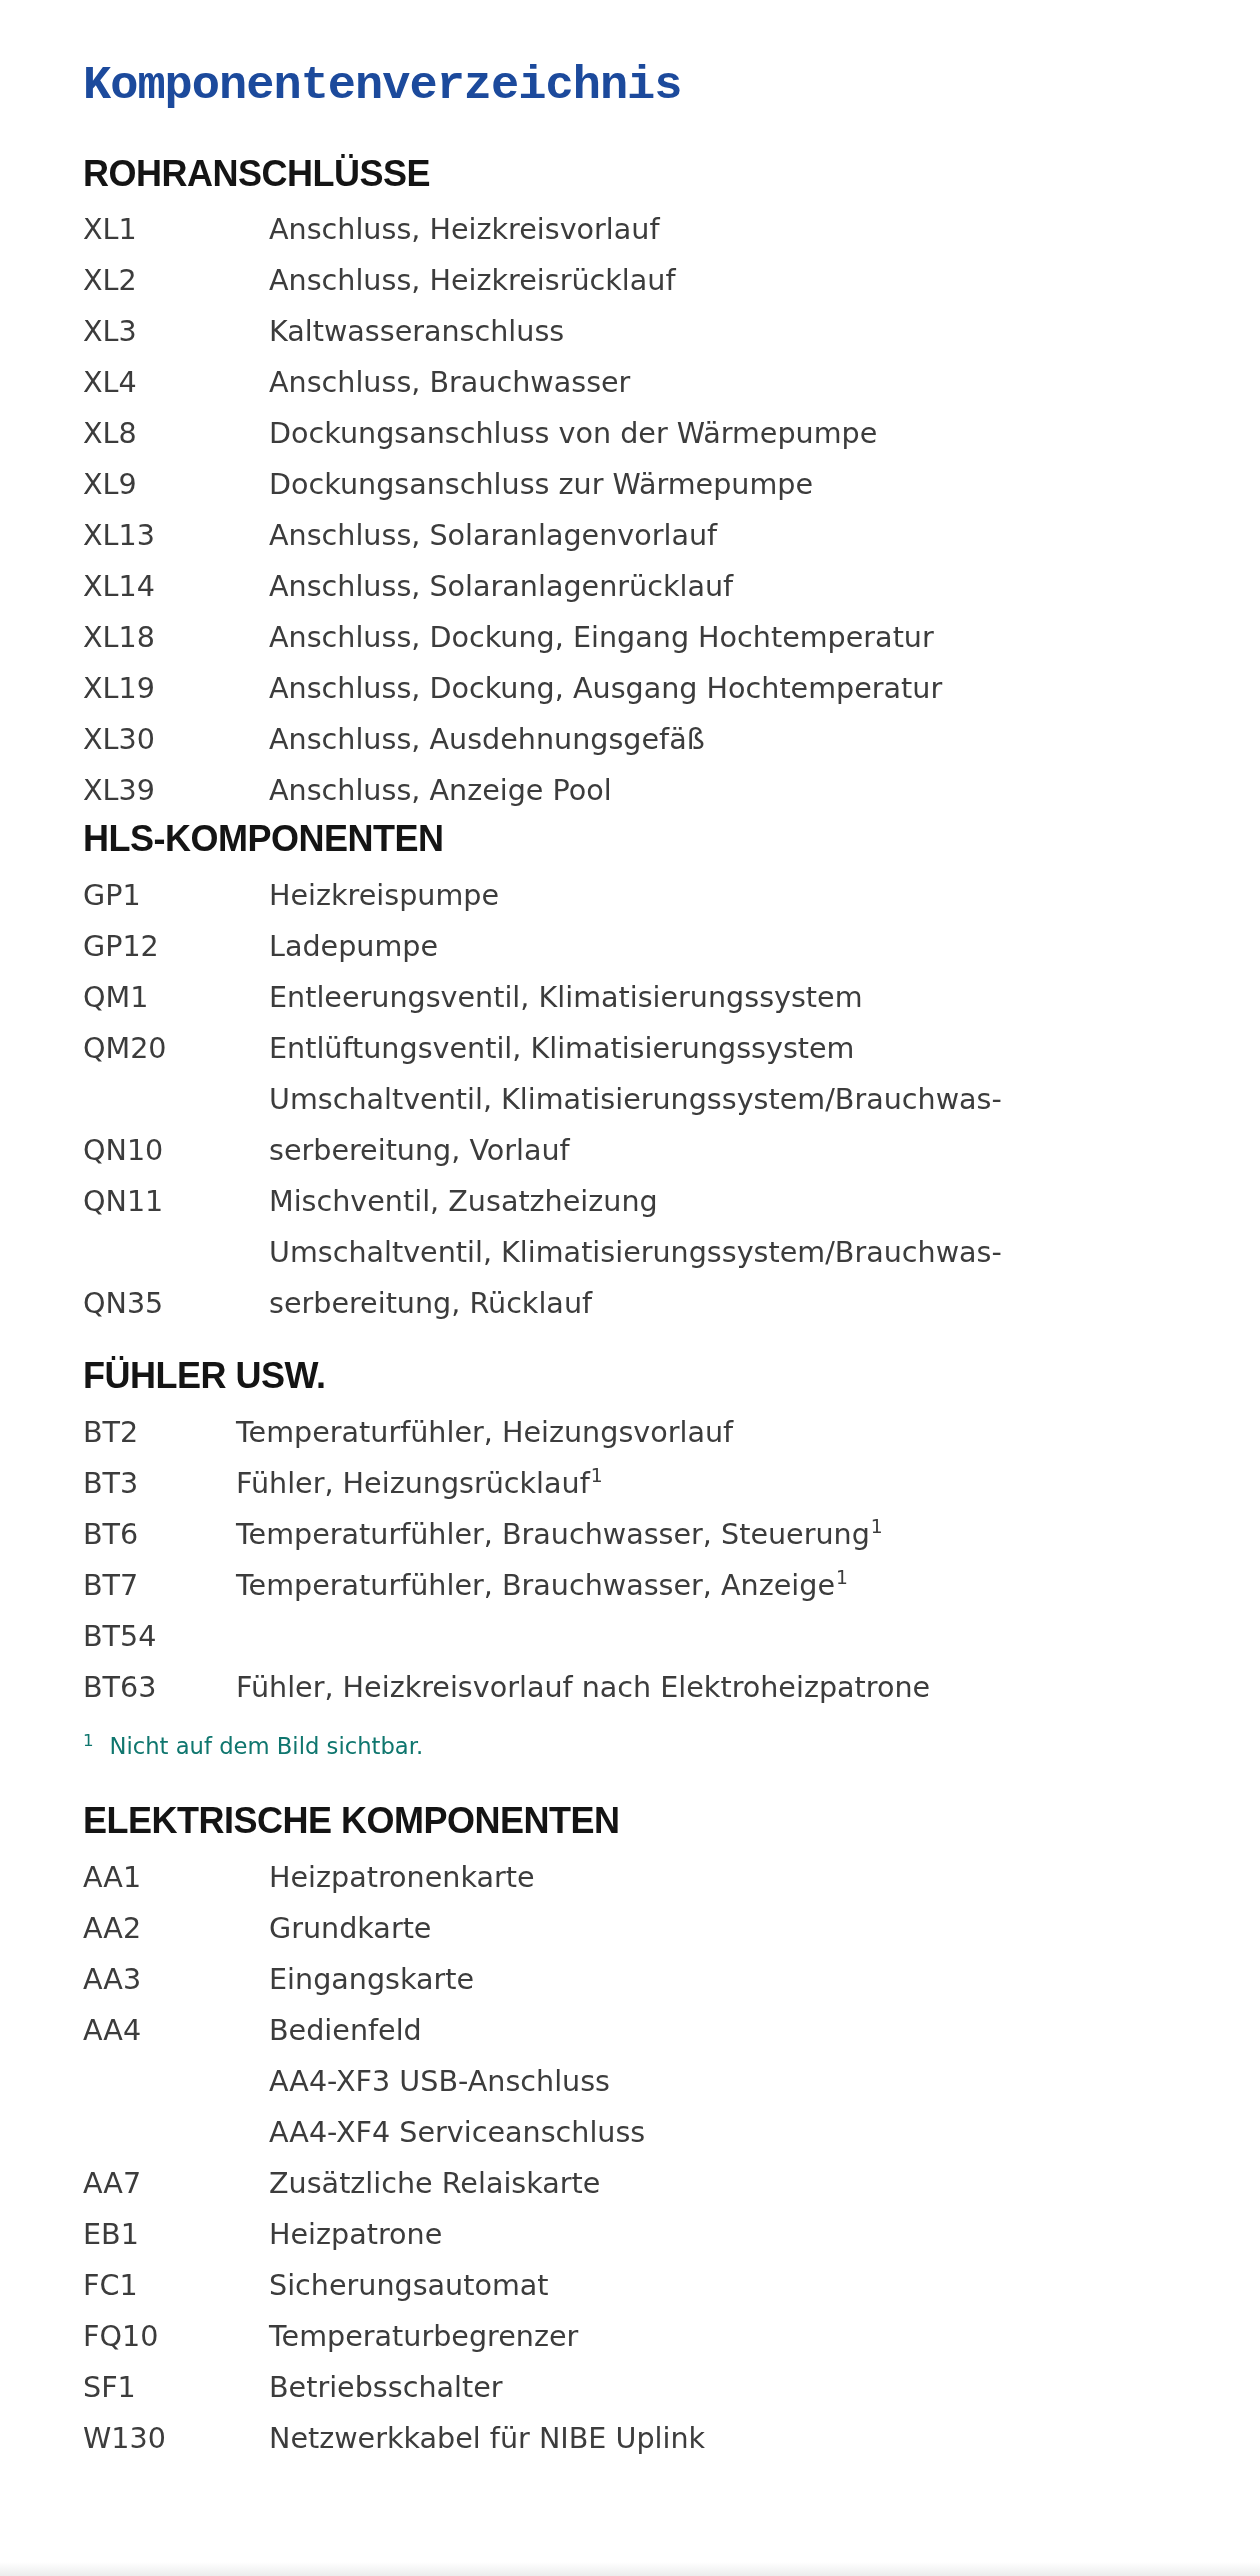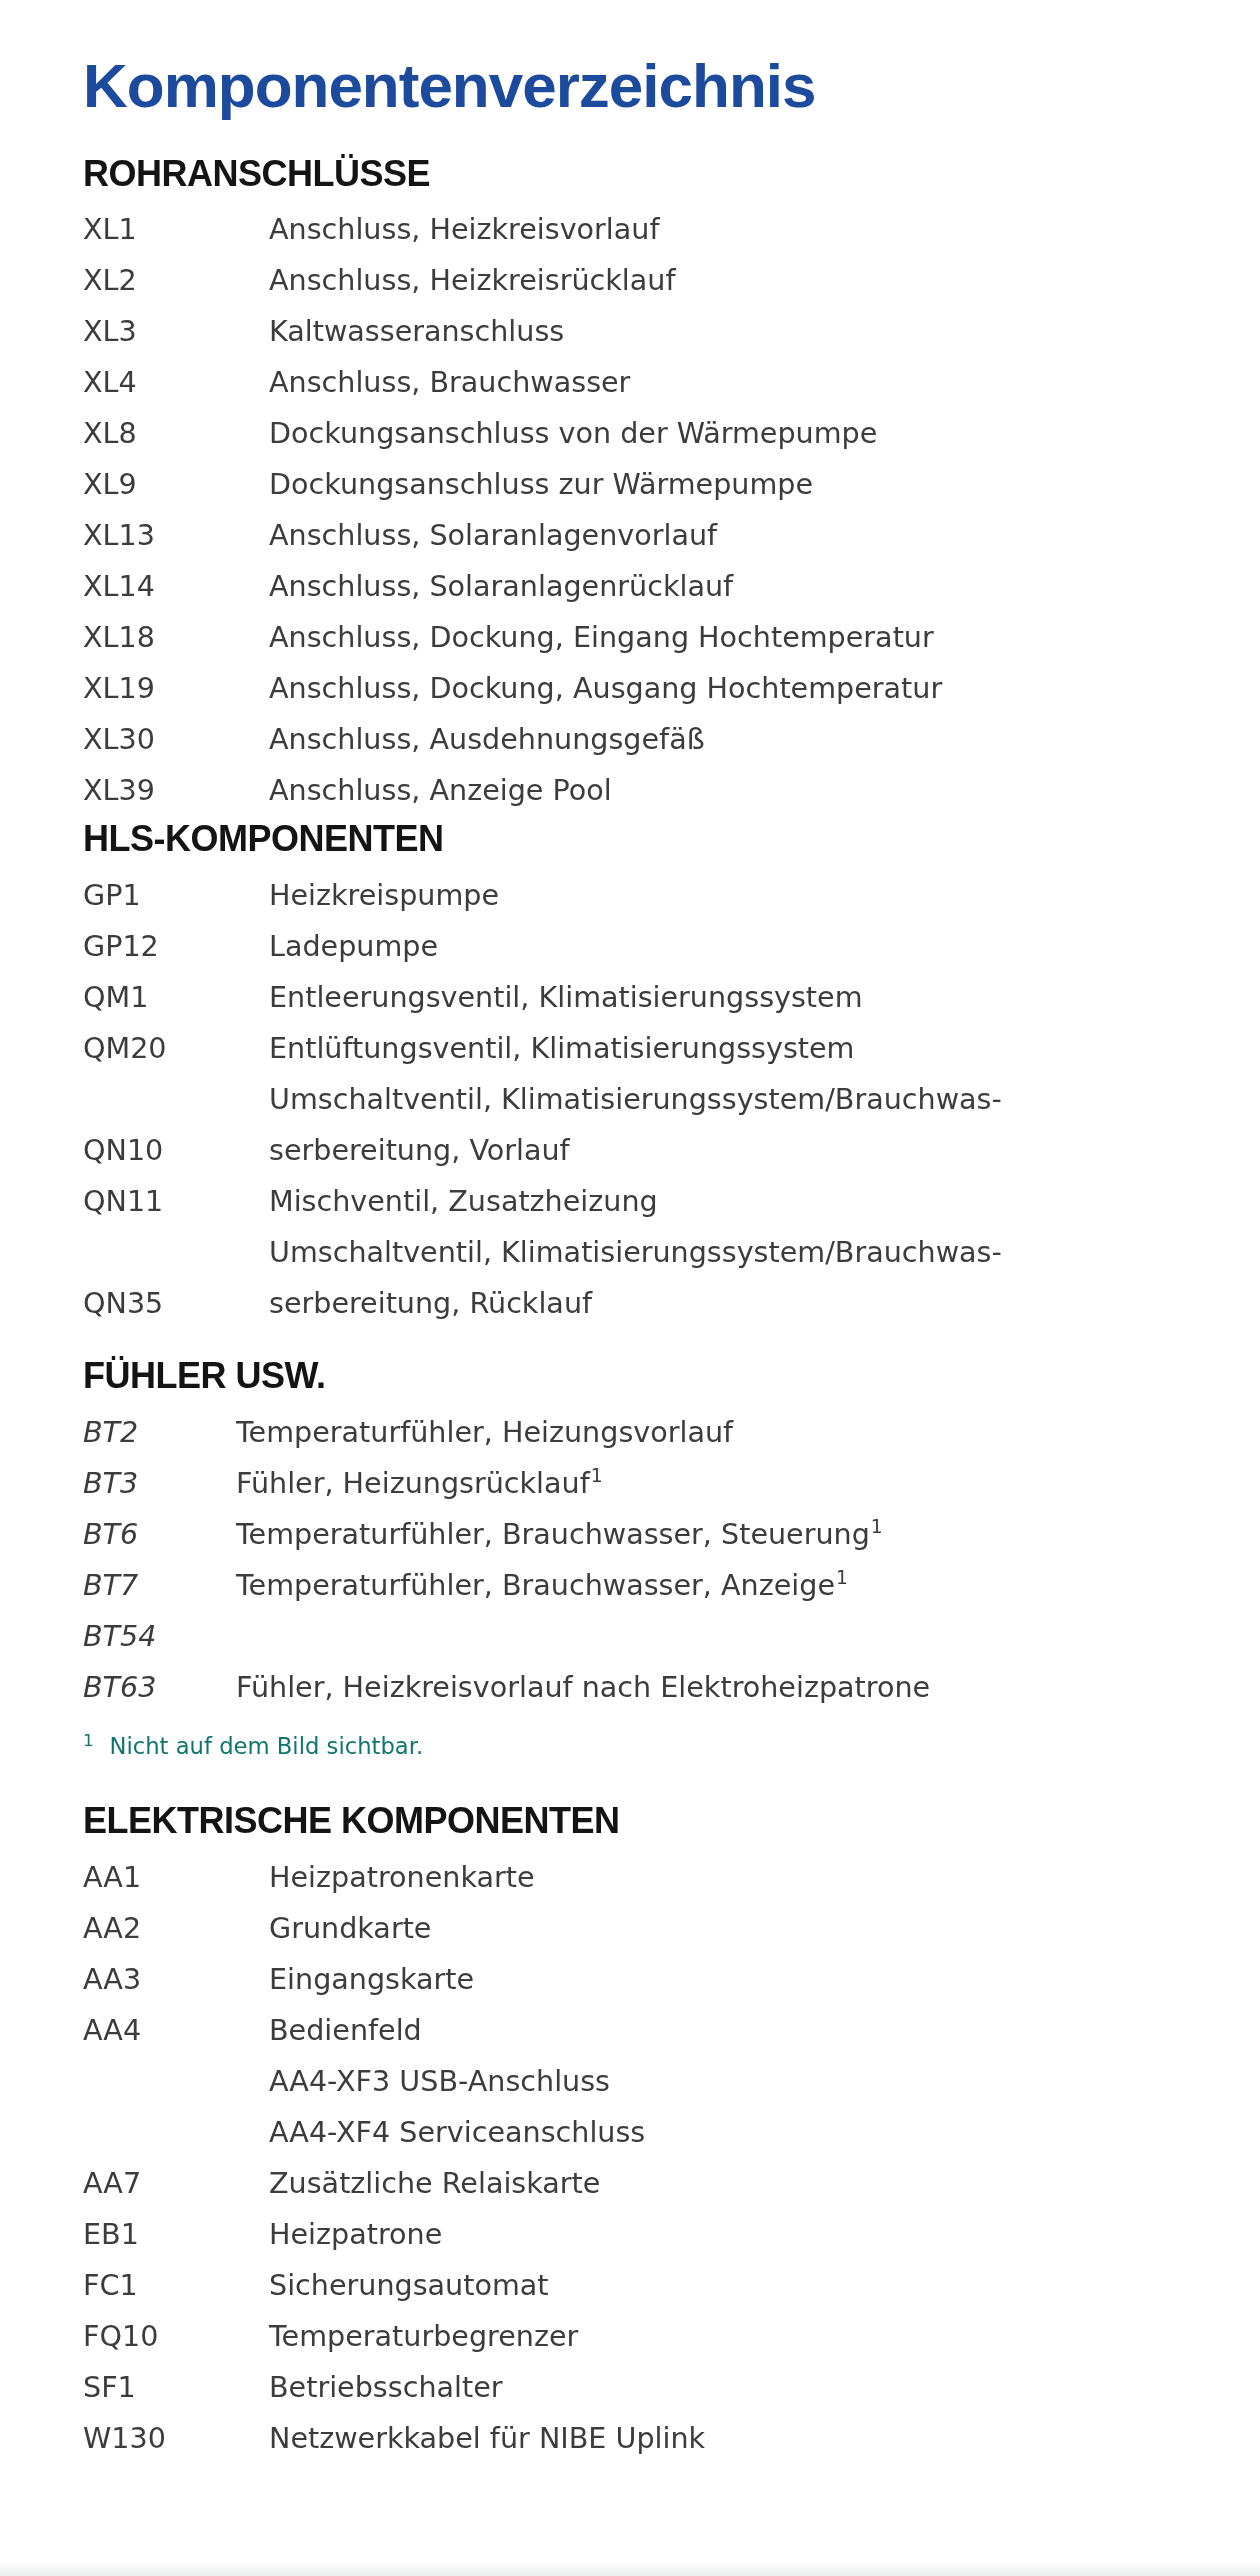--- a/index.html
+++ b/index.html
@@ -8,23 +8,23 @@
     width:1261px;
     height:2576px;
     box-sizing:border-box;
     background:#ffffff;
     padding-left:83px;
     overflow:hidden;
     font-family:"DejaVu Sans",sans-serif;
   }
   h1.page-title{
     margin:51px 0 2px 0;
-    font-family:Liberation Sans, sans-serif;
+    font-family:Liberation Mono, monospace;
     font-weight:bold;
-    font-size:62px;
+    font-size:47px;
     line-height:69px;
     letter-spacing:-1px;
     color:#1c4a9c;
   }
   section.section h2{
     margin:0 0 8.9px 0;
     font-family:"Liberation Sans",sans-serif;
     font-weight:bold;
     font-size:36px;
     line-height:45px;
@@ -40,21 +40,21 @@
     align-items:flex-end;
     font-size:28.6px;
     line-height:51px;
     color:#3c3c3c;
   }
   .code{
     flex:0 0 186px;
     width:186px;
   }
   
-  #sections section:nth-of-type(3) .code{flex-basis:153px;width:153px;font-style:italic;}
+  #sections section:nth-of-type(3) .code{flex-basis:153px;width:153px;}
   .desc{flex:1;max-width:926px;}
   .desc-text{white-space:pre-line;}
   sup.fn{
     font-size:18.7px;
     line-height:0;
     vertical-align:super;
     margin-left:1px;
   }
   .footnote{
     margin-top:17.7px;

